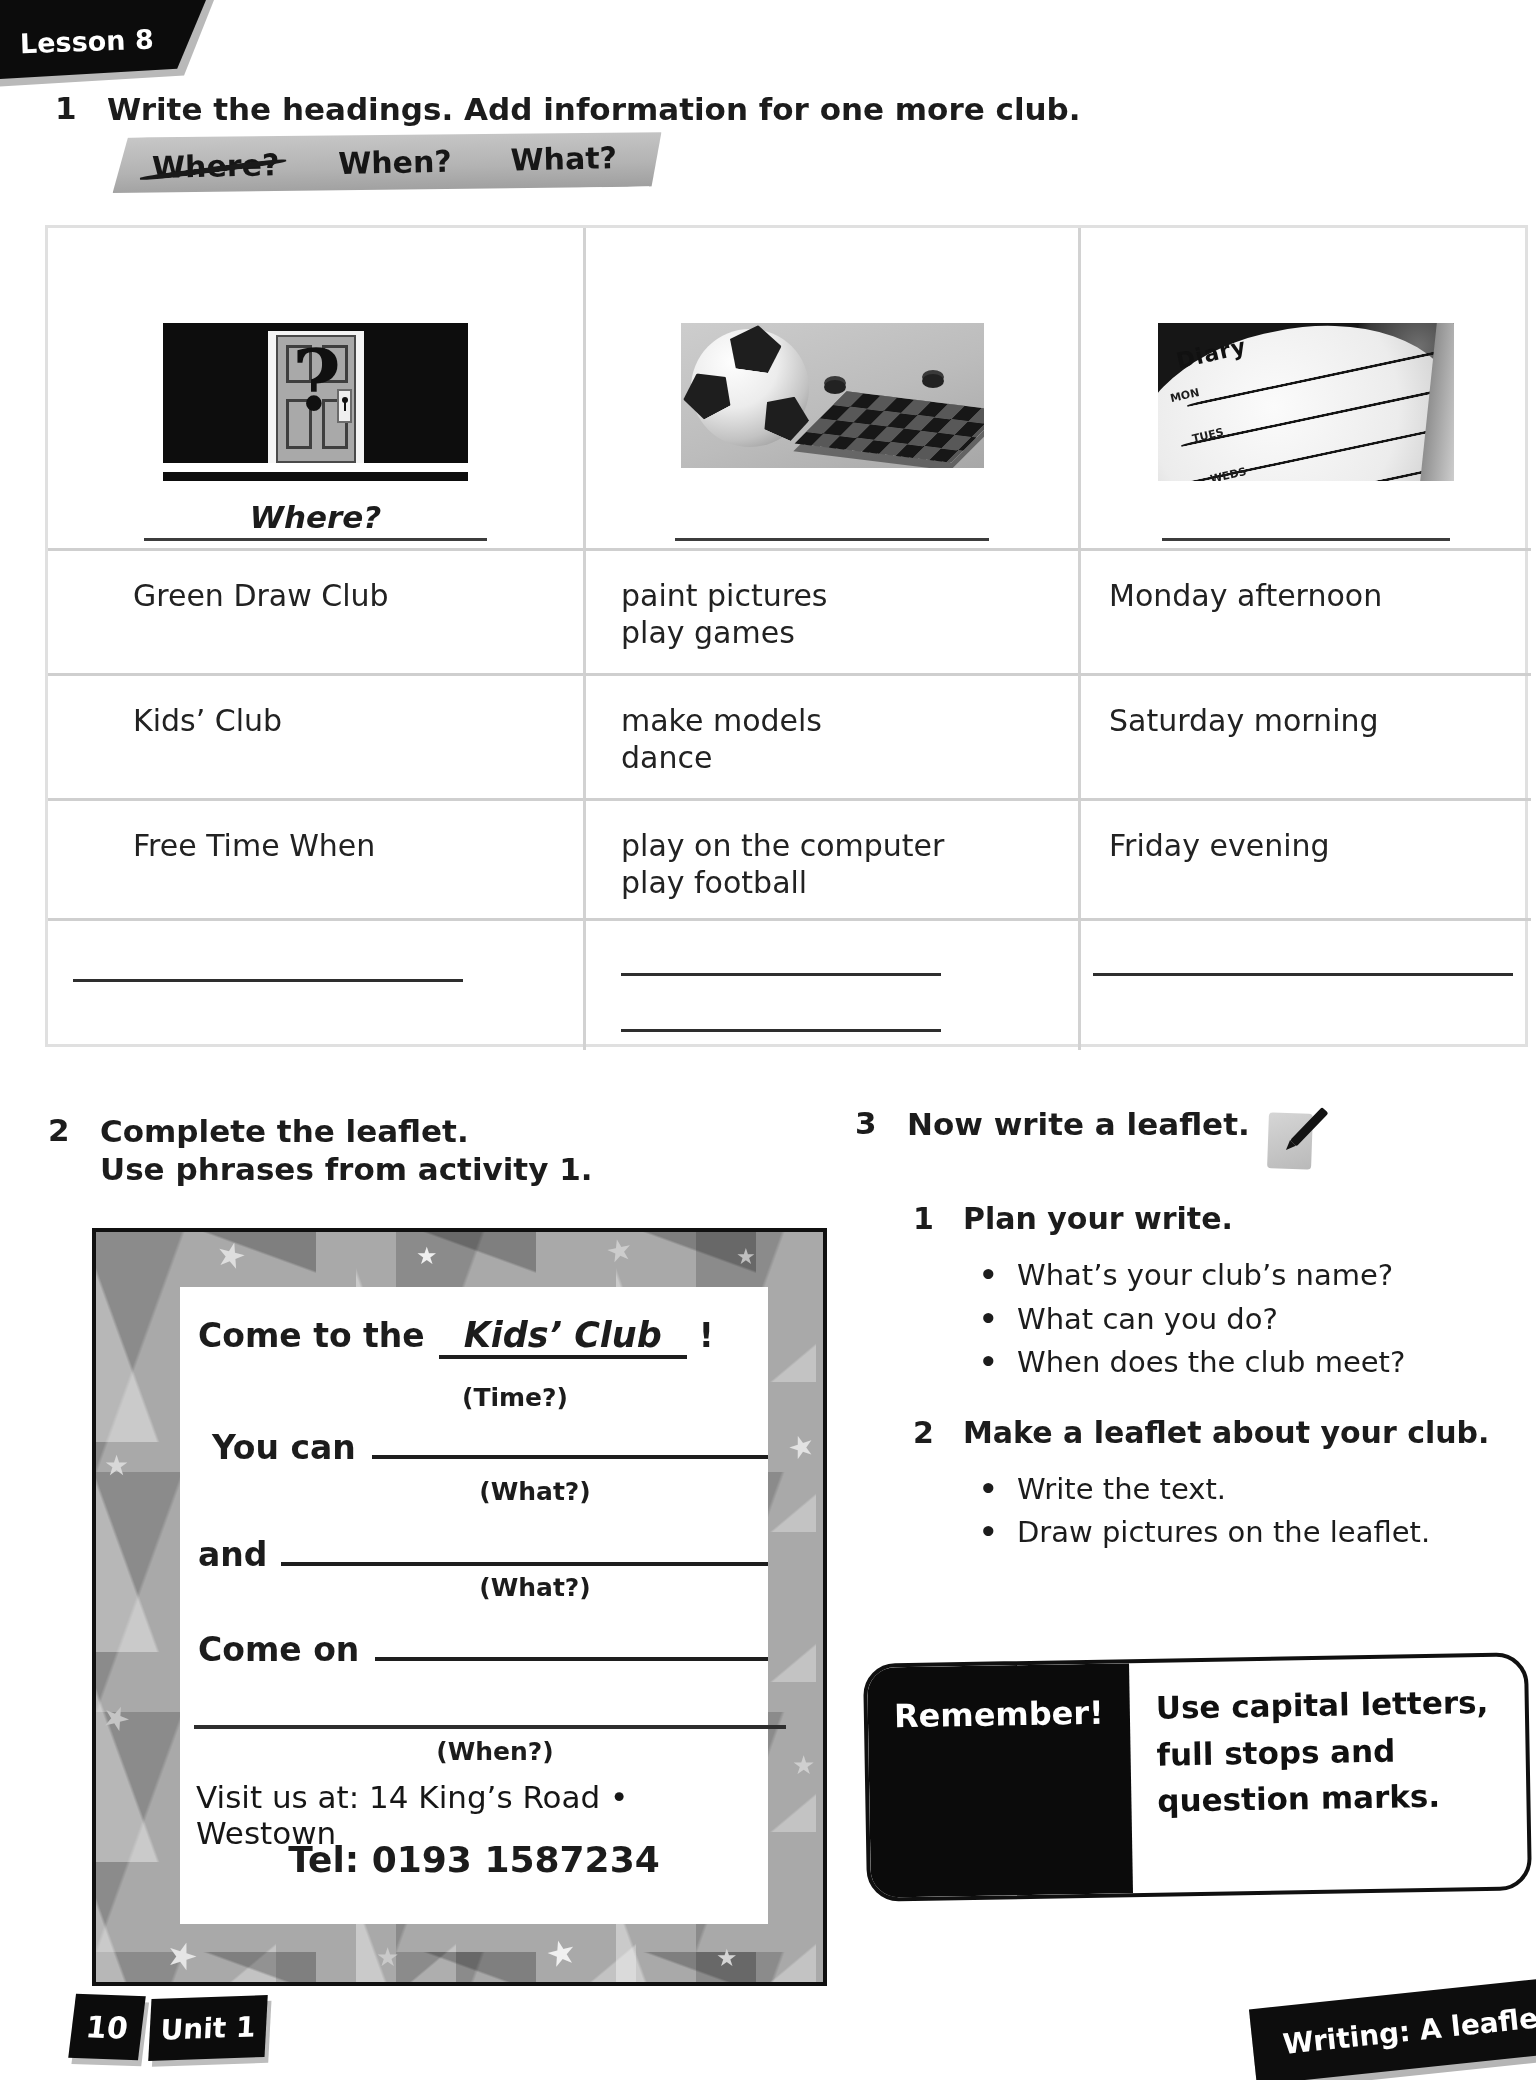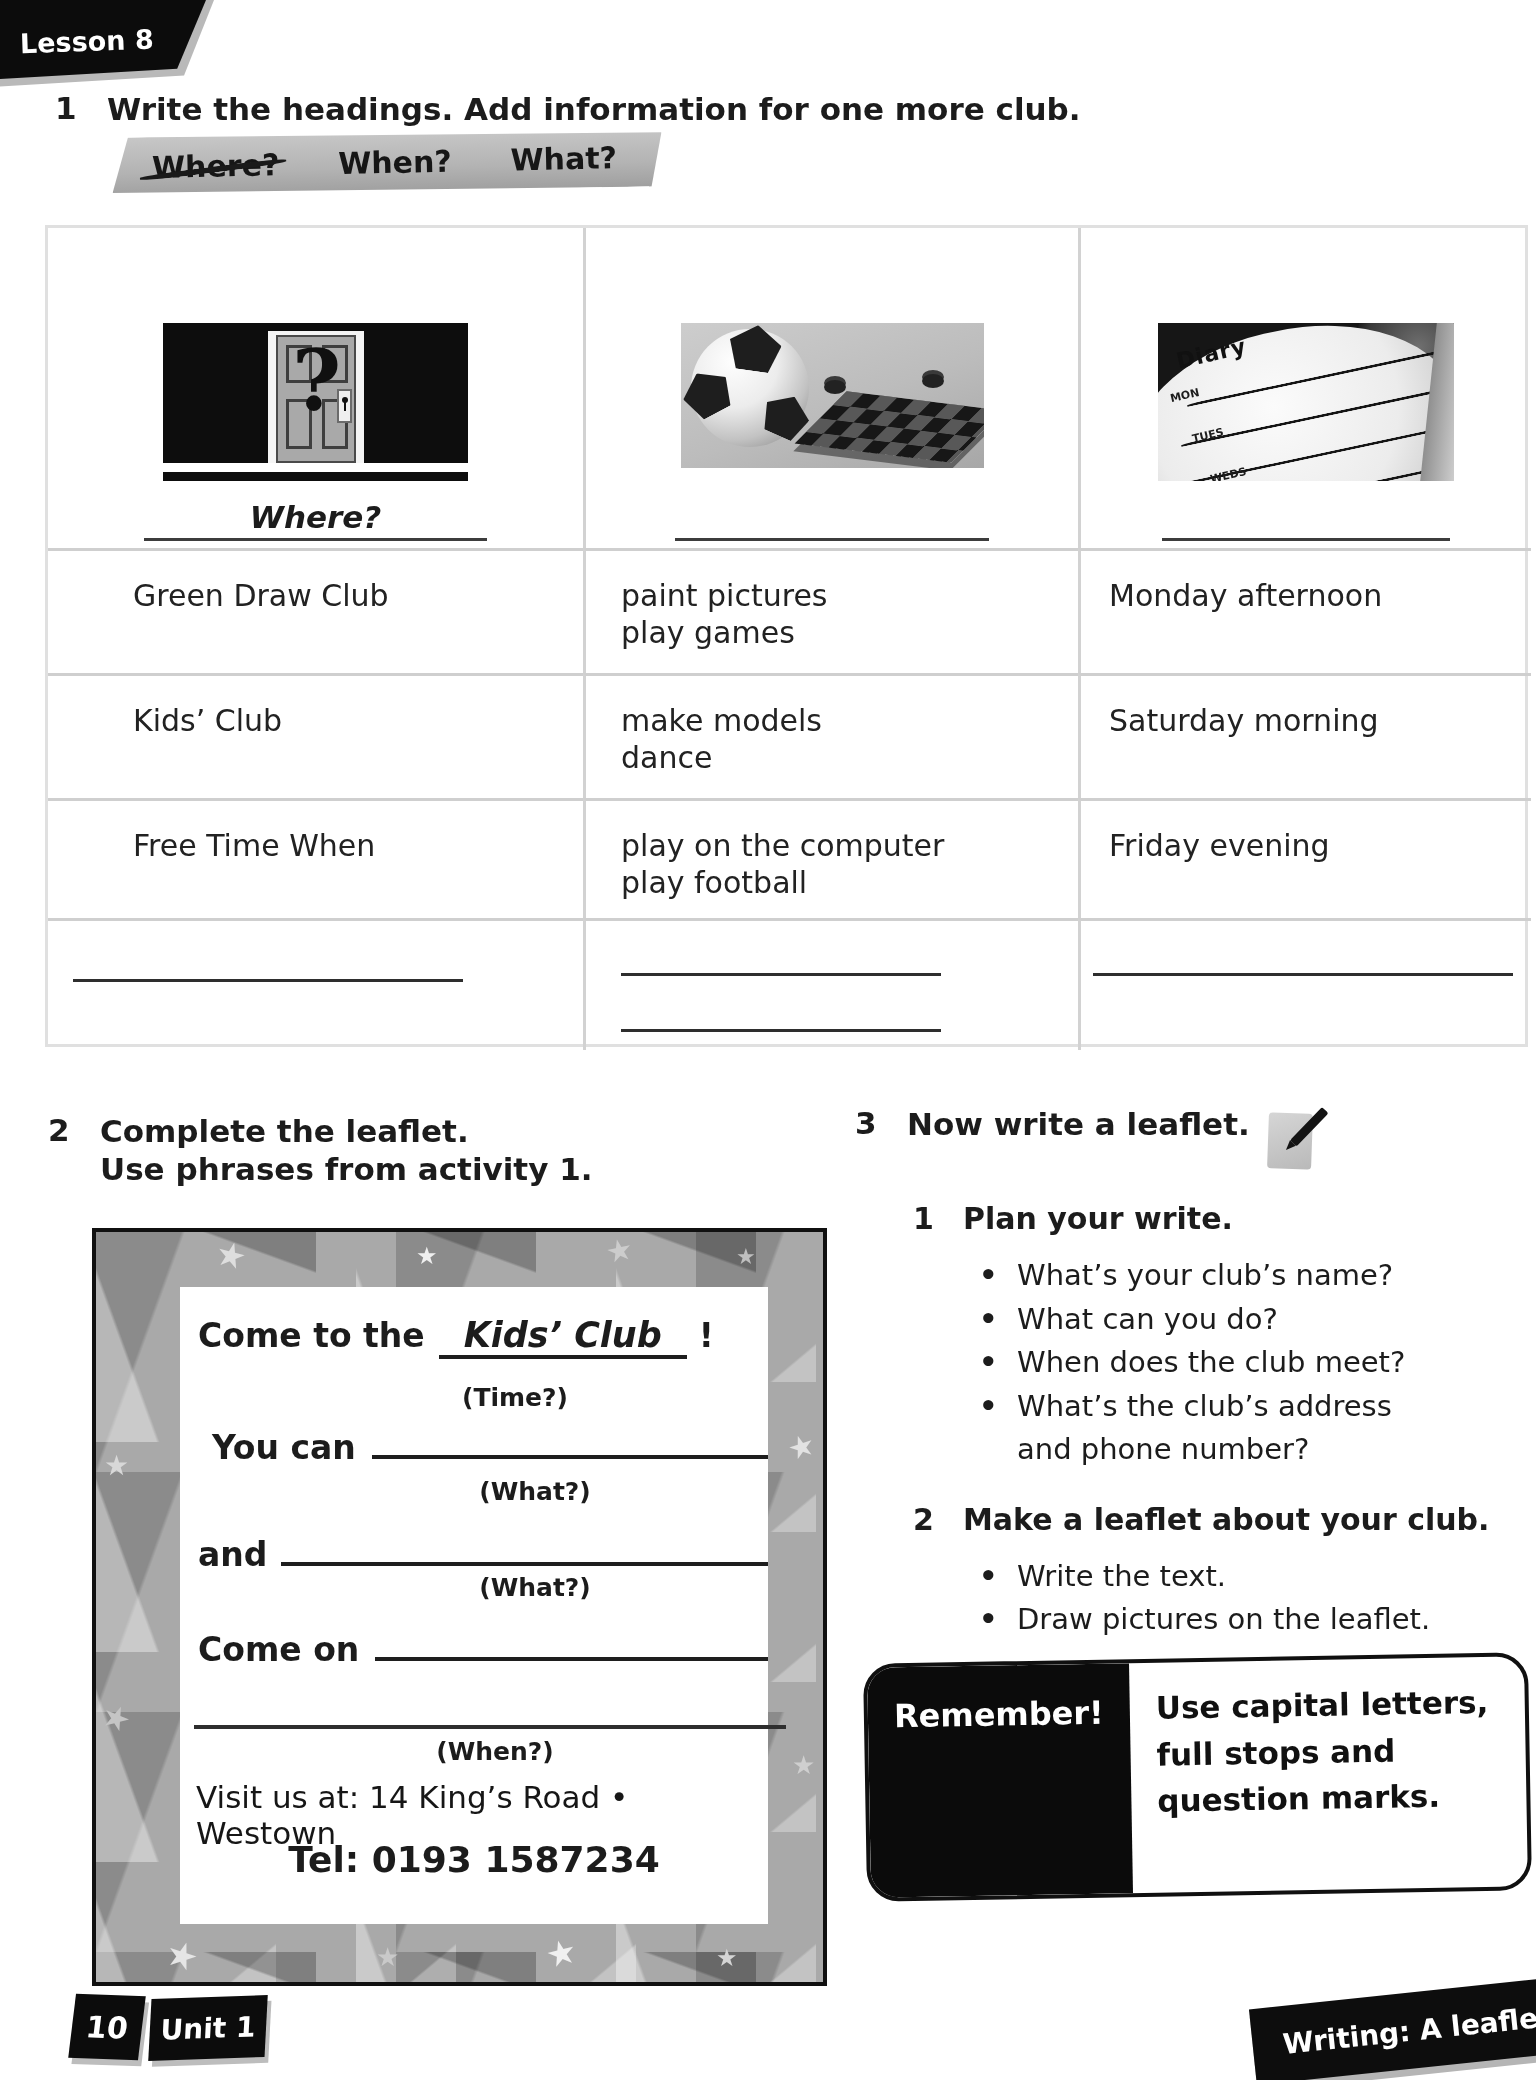--- a/index.html
+++ b/index.html
@@ -364,21 +364,20 @@
 
     <div style="margin-left:58px;">
       <div class="step-head">
         <span class="step-num">1</span>
         <span class="step-text">Plan your write.</span>
       </div>
       <div class="bullets">
         <div class="bullet">What’s your club’s name?</div>
         <div class="bullet">What can you do?</div>
         <div class="bullet">When does the club meet?</div>
-        <div class="bullet narrow">What’s the club’s address and phone number?</div>
       </div>
 
       <div class="step-head">
         <span class="step-num">2</span>
         <span class="step-text">Make a leaflet about your club.</span>
       </div>
       <div class="bullets">
         <div class="bullet">Write the text.</div>
         <div class="bullet">Draw pictures on the leaflet.</div>
       </div>

